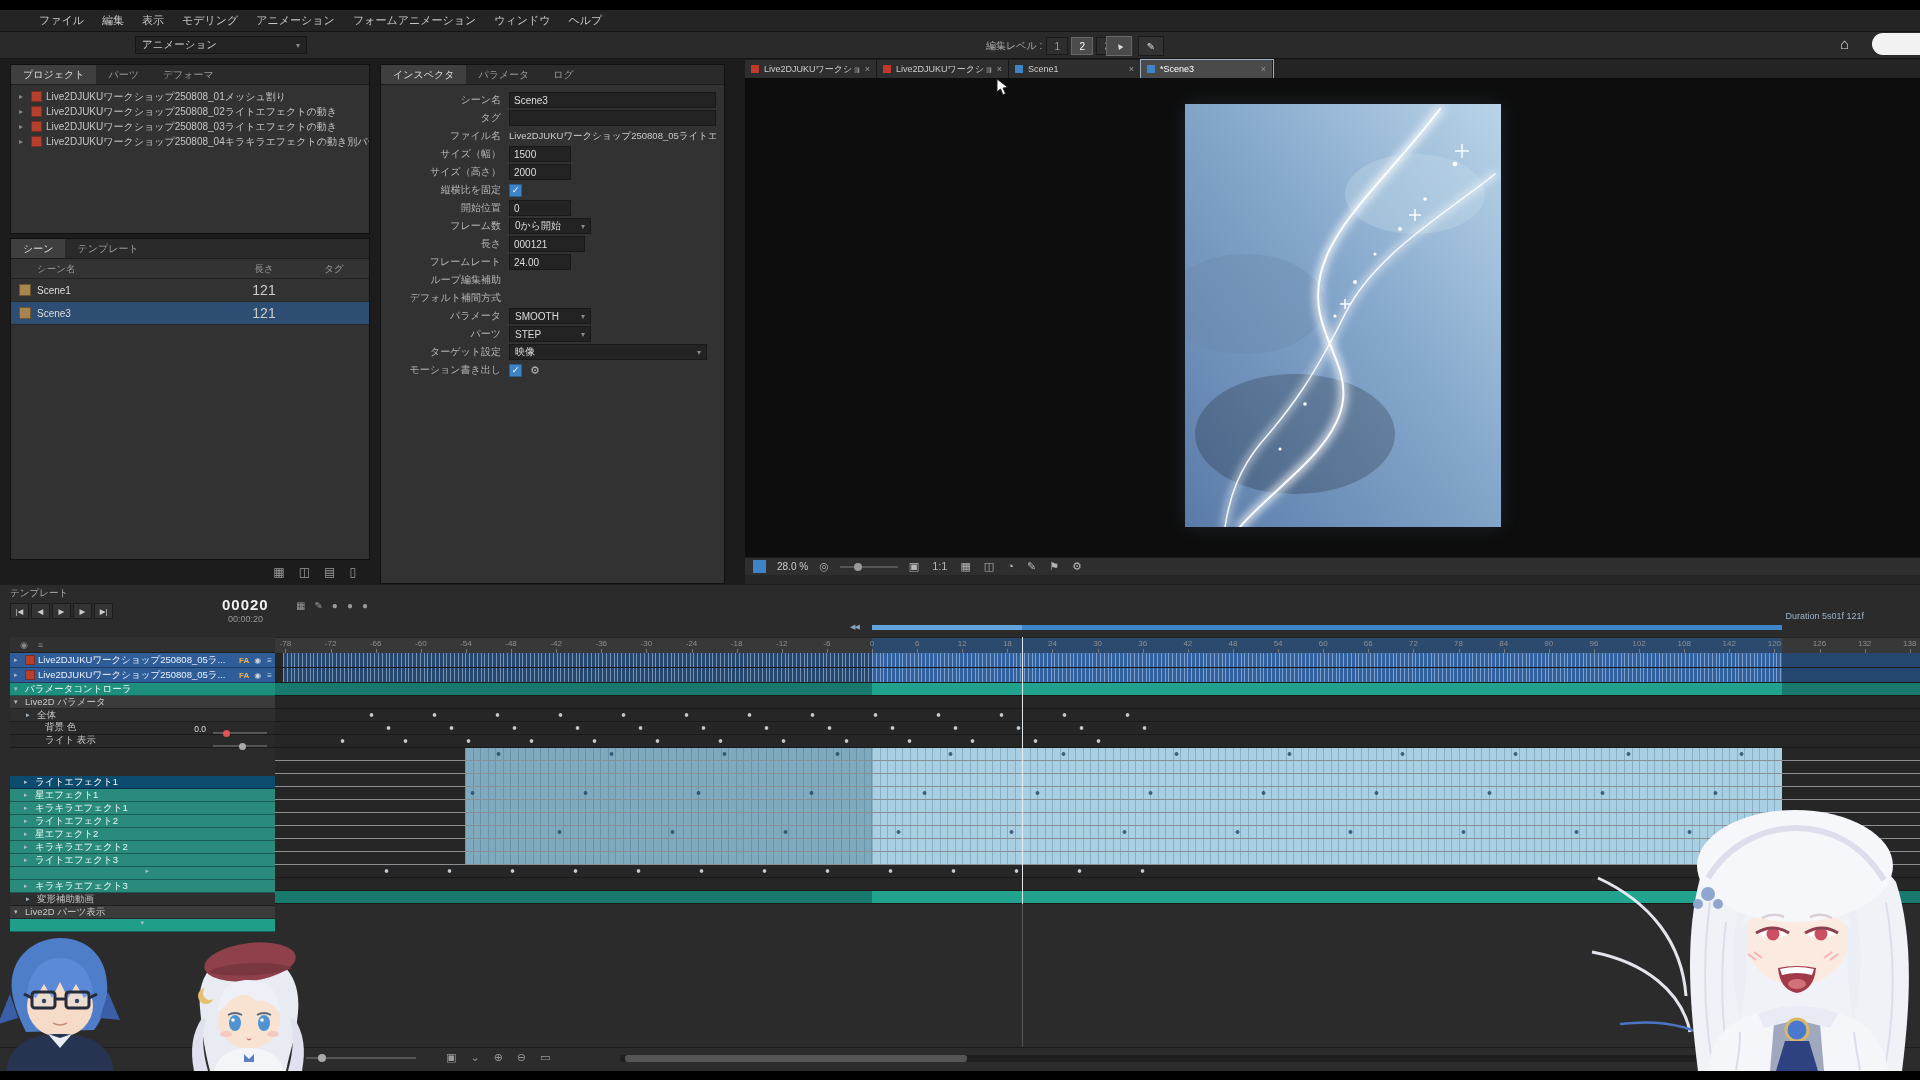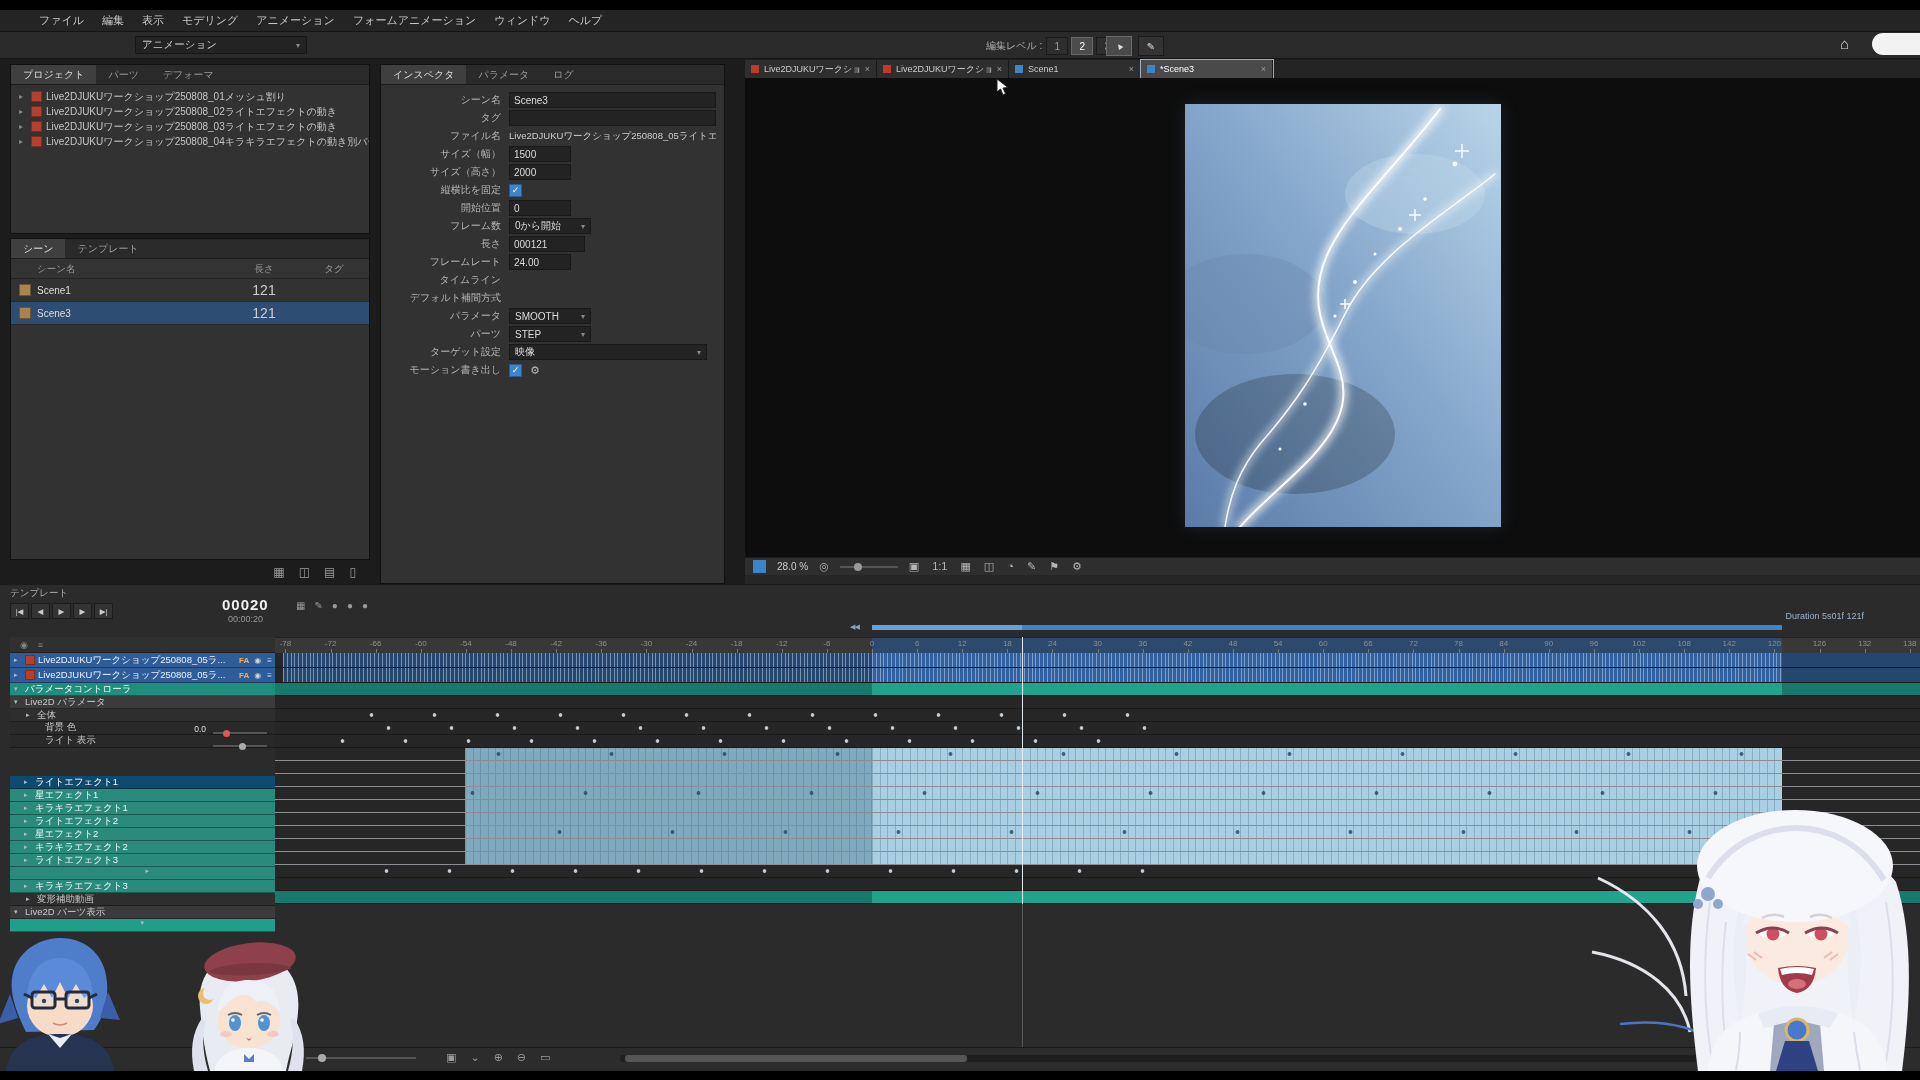--- a/index.html
+++ b/index.html
@@ -303,21 +303,21 @@
       </div>
       <div class="ins-row">
         <span class="ins-label">長さ</span>
         <input class="ins-input w-len" value="000121" style="">
       </div>
       <div class="ins-row">
         <span class="ins-label">フレームレート</span>
         <input class="ins-input w-num" value="24.00" style="">
       </div>
       <div class="ins-row">
-        <span class="ins-label">タイムライン</span>
+        <span class="ins-label">ループ編集補助</span>
       </div>
       <div class="ins-row">
         <span class="ins-label">デフォルト補間方式</span>
       </div>
       <div class="ins-row">
         <span class="ins-label">パラメータ</span>
         <div class="ins-select w-med">
           <span>SMOOTH</span>
         </div>
       </div>

